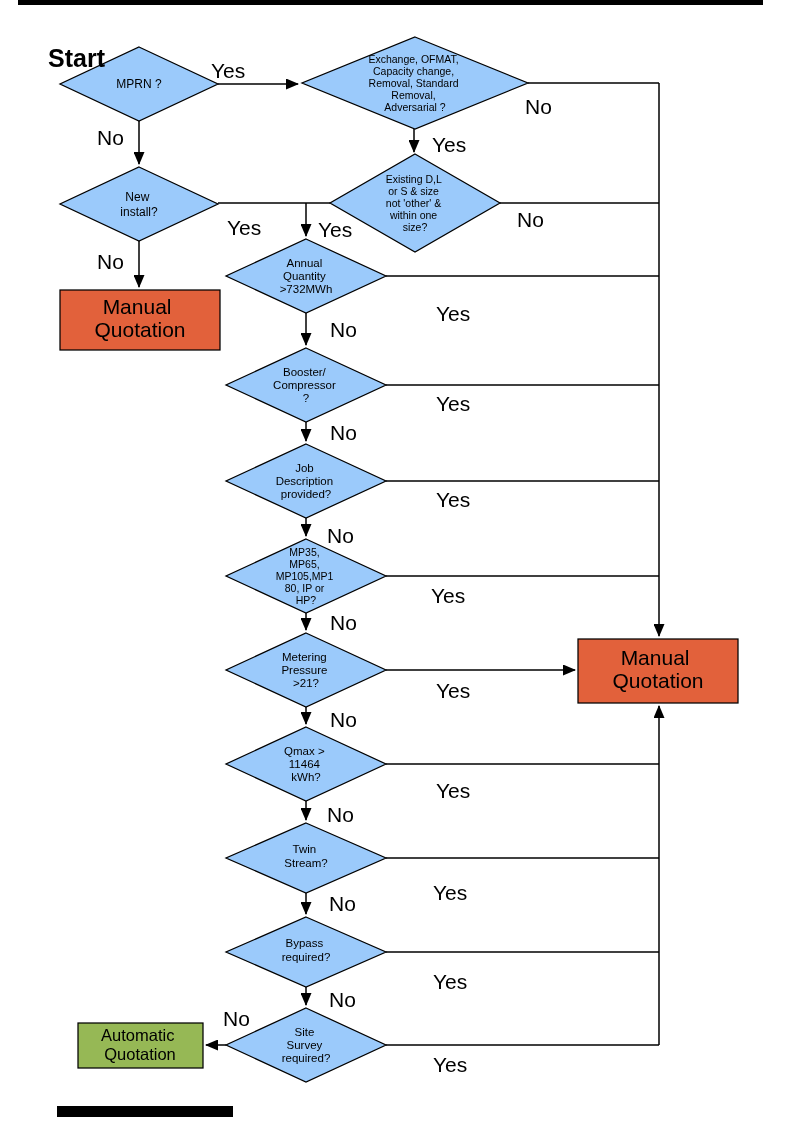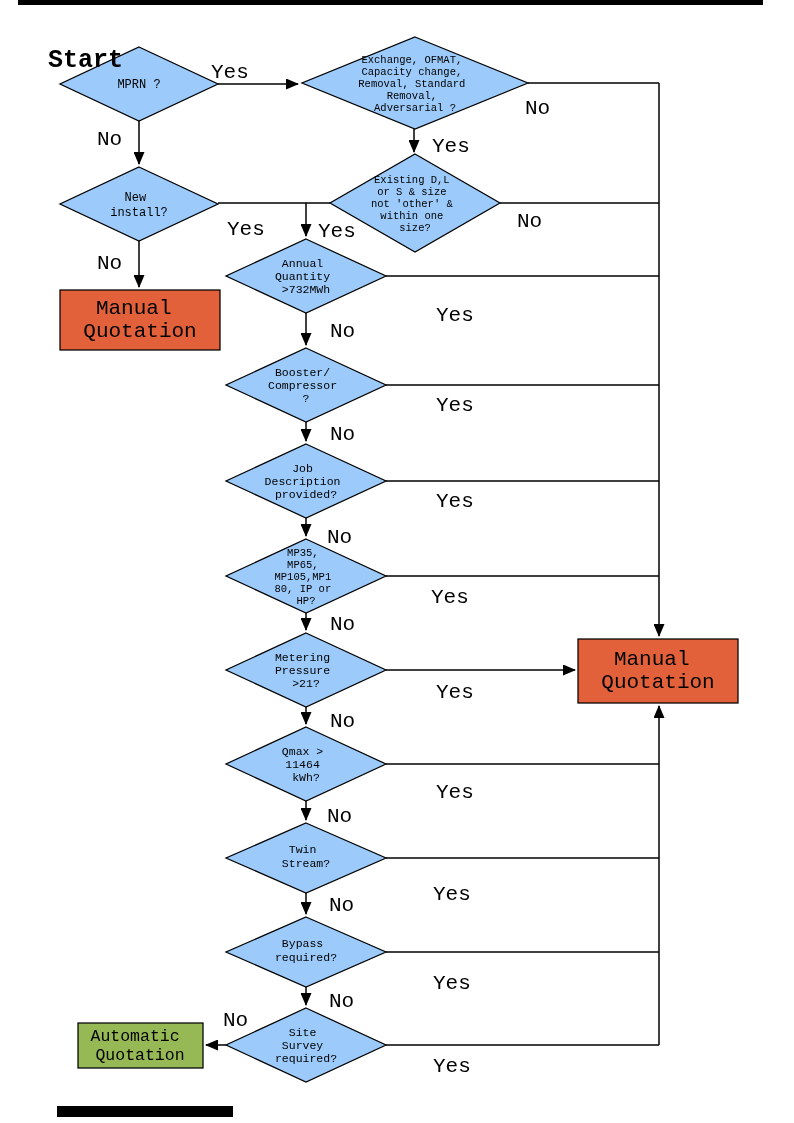--- a/index.html
+++ b/index.html
@@ -1,20 +1,20 @@
 <!DOCTYPE html>
 <html><head>
 <meta charset="utf-8">
 <style>
   html,body { margin:0; padding:0; background:#ffffff; }
   .page {
     position:relative;
     width:794px; height:1123px;
     background:#ffffff;
-    font-family:Liberation Mono, monospace;
+    font-family:Liberation Sans, sans-serif;
     overflow:hidden;
   }
   svg text { fill:#000000; }
   .node-label   { font-size:11.5px; text-anchor:middle; }
   .node-label-sm{ font-size:10.5px; text-anchor:middle; }
   .node-label-md{ font-size:12px;   text-anchor:middle; }
   .box-label    { font-size:21px;   text-anchor:middle; }
   .box-label-sm { font-size:16.5px; text-anchor:middle; }
   .edge-label   { font-size:21px;   text-anchor:start; }
   .start-label  { font-size:25px; font-weight:bold; text-anchor:start; }

